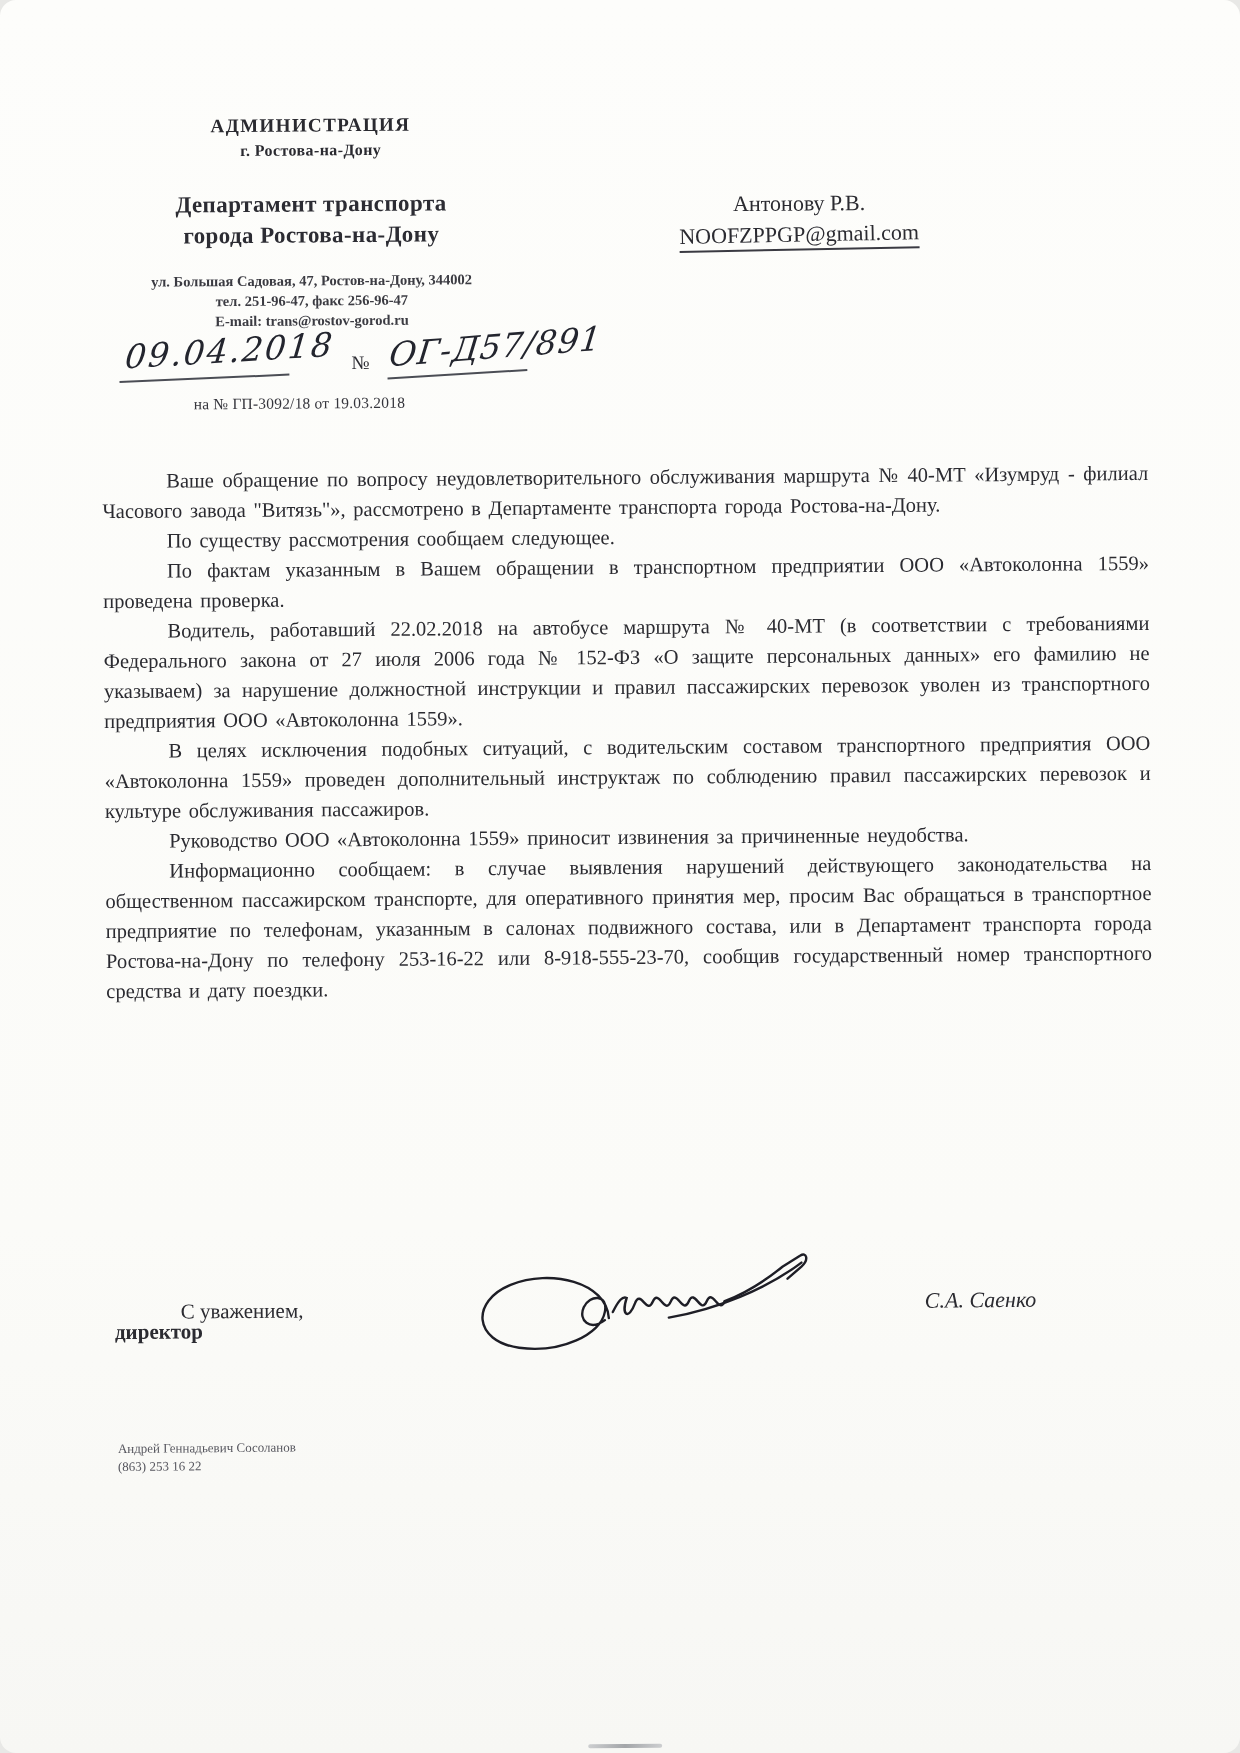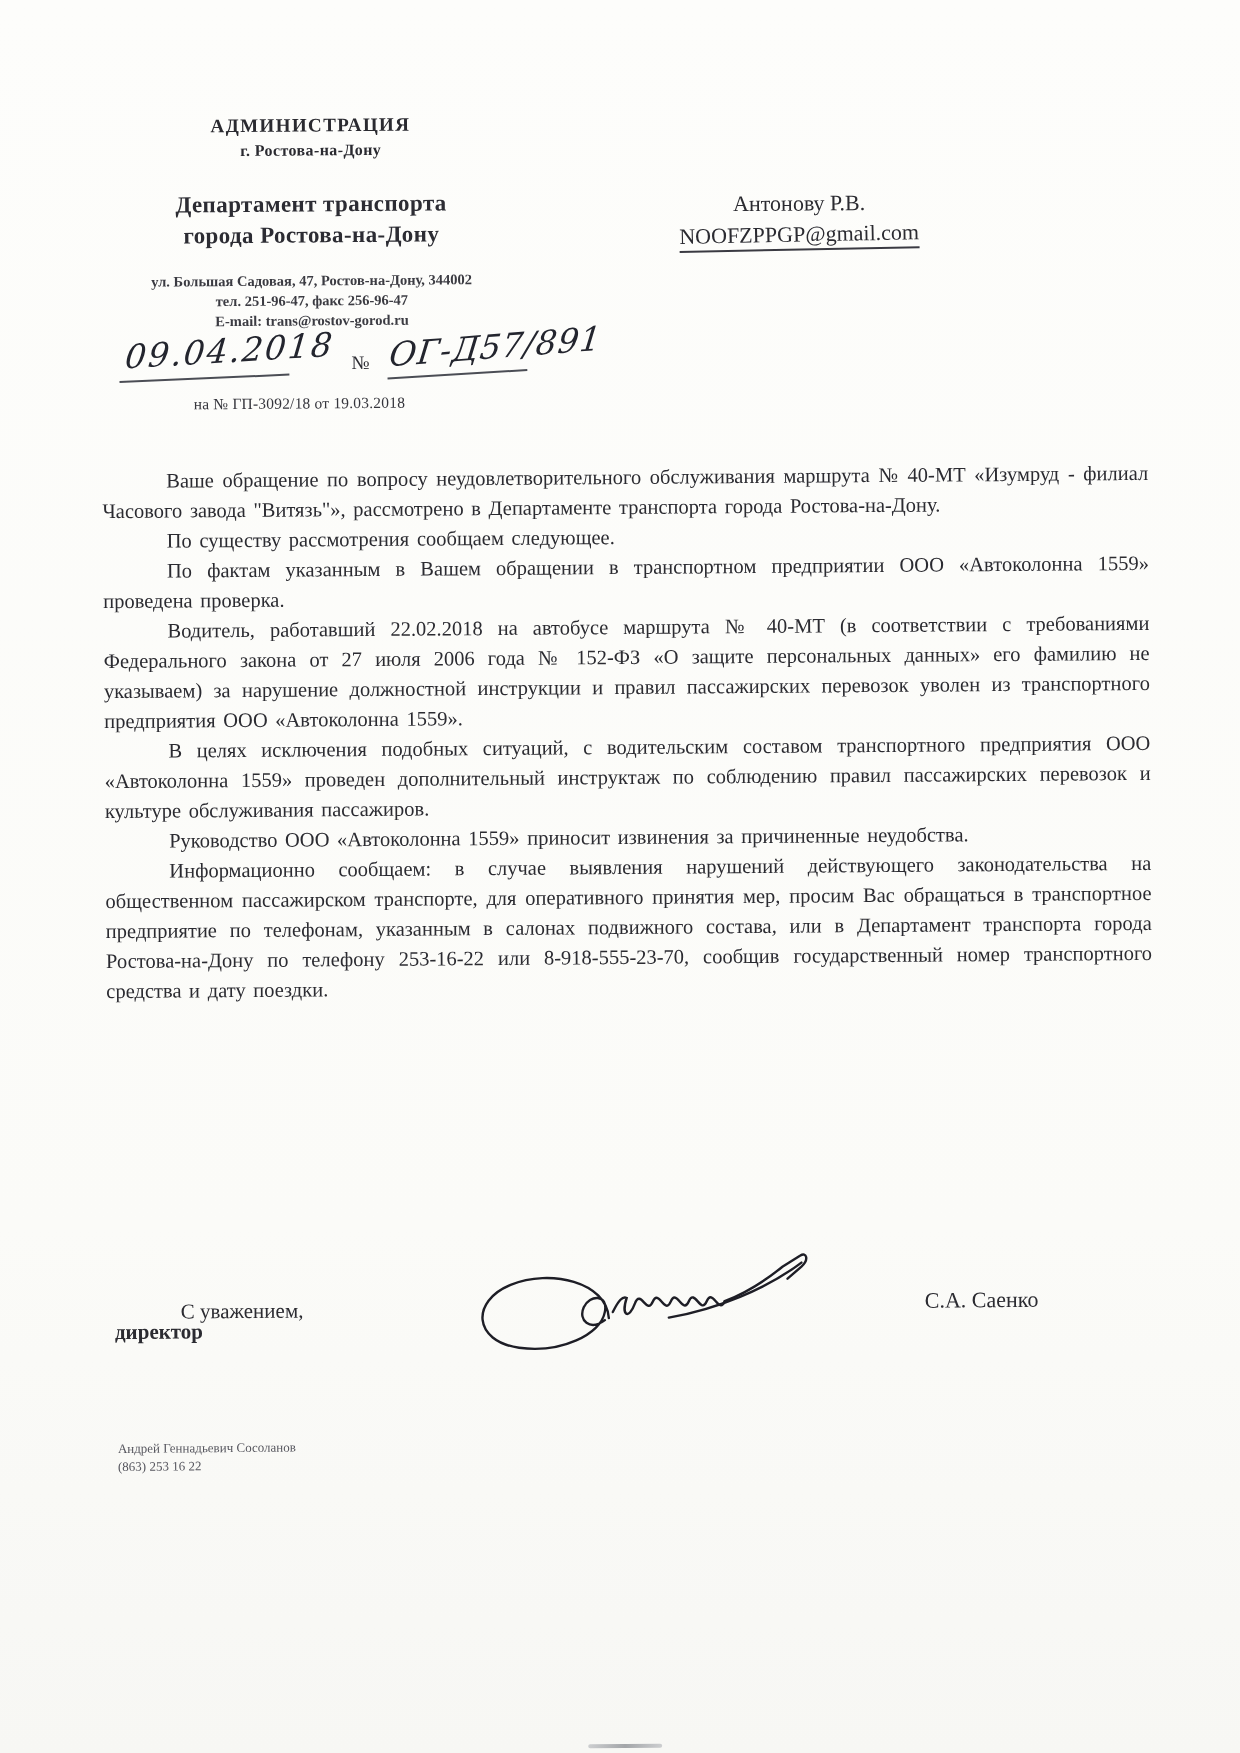--- a/index.html
+++ b/index.html
@@ -7,20 +7,21 @@
     width: 1240px; height: 1753px;
     background: #e8e8e6;
     font-family: "Liberation Serif", serif;
     overflow: hidden;
   }
   .page {
     position: relative;
     width: 1240px; height: 1753px;
     background: linear-gradient(180deg, #fdfdfb 0%, #fbfbf8 70%, #f7f7f4 100%);
     color: #26262b;
+    border-radius: 16px;
   }
   .tilt { position: absolute; inset: 0; transform: rotate(-0.45deg); transform-origin: 50% 40%; }
 
   
   .org-block {
     position: absolute; left: 140px; top: 112px; width: 350px;
     text-align: center; font-weight: bold; color: #2a2a30;
   }
   .org-line1 { font-size: 19px; letter-spacing: 1.4px; }
   .org-line2 { font-size: 16px; margin-top: 5px; letter-spacing: .4px; }
@@ -71,21 +72,21 @@
     font-size: 20.5px; line-height: 30px; text-align: justify;
     color: #2b2b31; word-spacing: 2.5px;
   }
   .body-text p { margin: 0; text-indent: 64px; }
 
   
   .closing  { position: absolute; left: 176px; top: 1248px; font-size: 21px; color: #2b2b31; margin-top: 48px; }
   .position { position: absolute; left: 110px; top: 1316px; font-size: 21px; color: #2b2b31; font-weight: bold; }
   .signature { position: absolute; left: 452px; top: 1254px; width: 370px; height: 115px; }
   .signature svg { width: 100%; height: 100%; }
-  .signer { position: absolute; left: 920px; top: 1290px; font-size: 22px; color: #2b2b31; }
+  .signer { position: absolute; left: 920px; top: 1290px; font-size: 22px; color: #2b2b31; font-style: italic; }
 
   
   .footer { position: absolute; left: 112px; top: 1436px; font-size: 13px; line-height: 18px; color: #56565e; }
 
   
   .artifact {
     position: absolute; left: 580px; top: 1744px; width: 74px; height: 4px;
     background: linear-gradient(90deg, #c2c4c7, #8e9196, #c2c4c7);
     border-radius: 2px; opacity: .8;
   }

